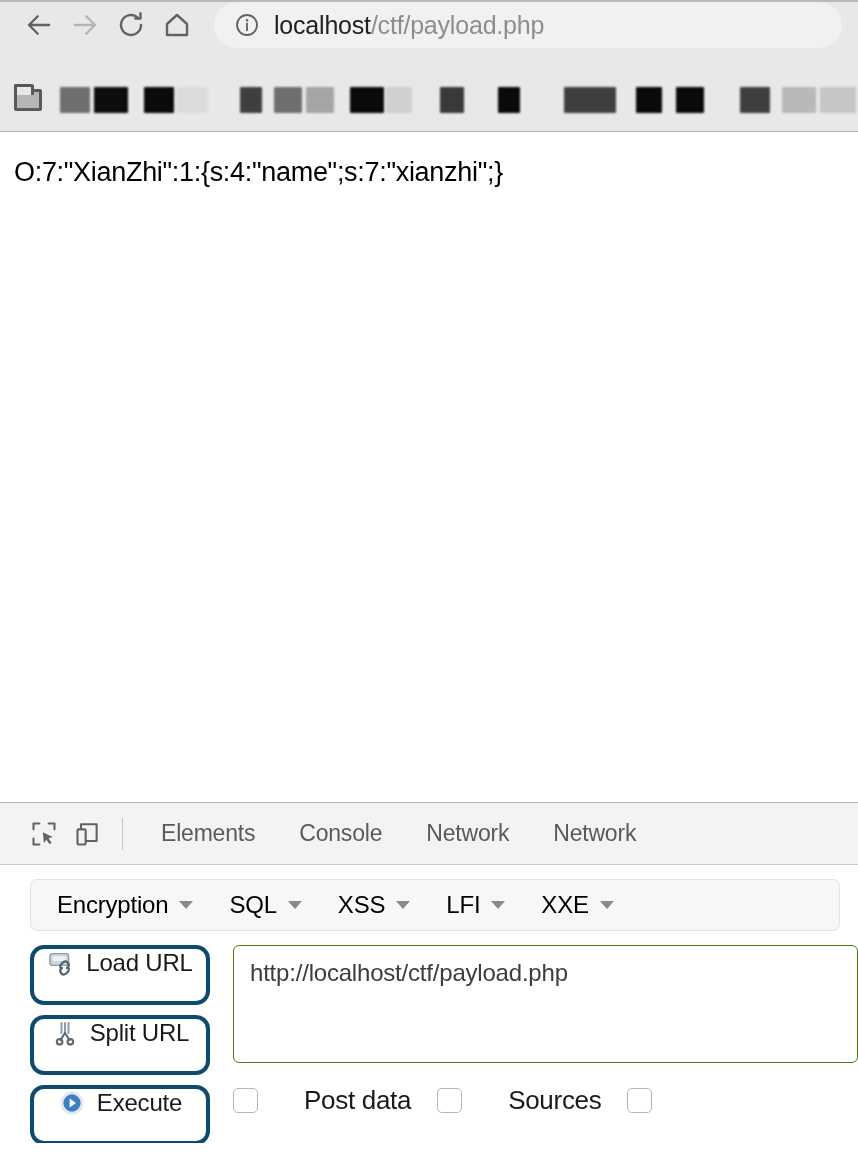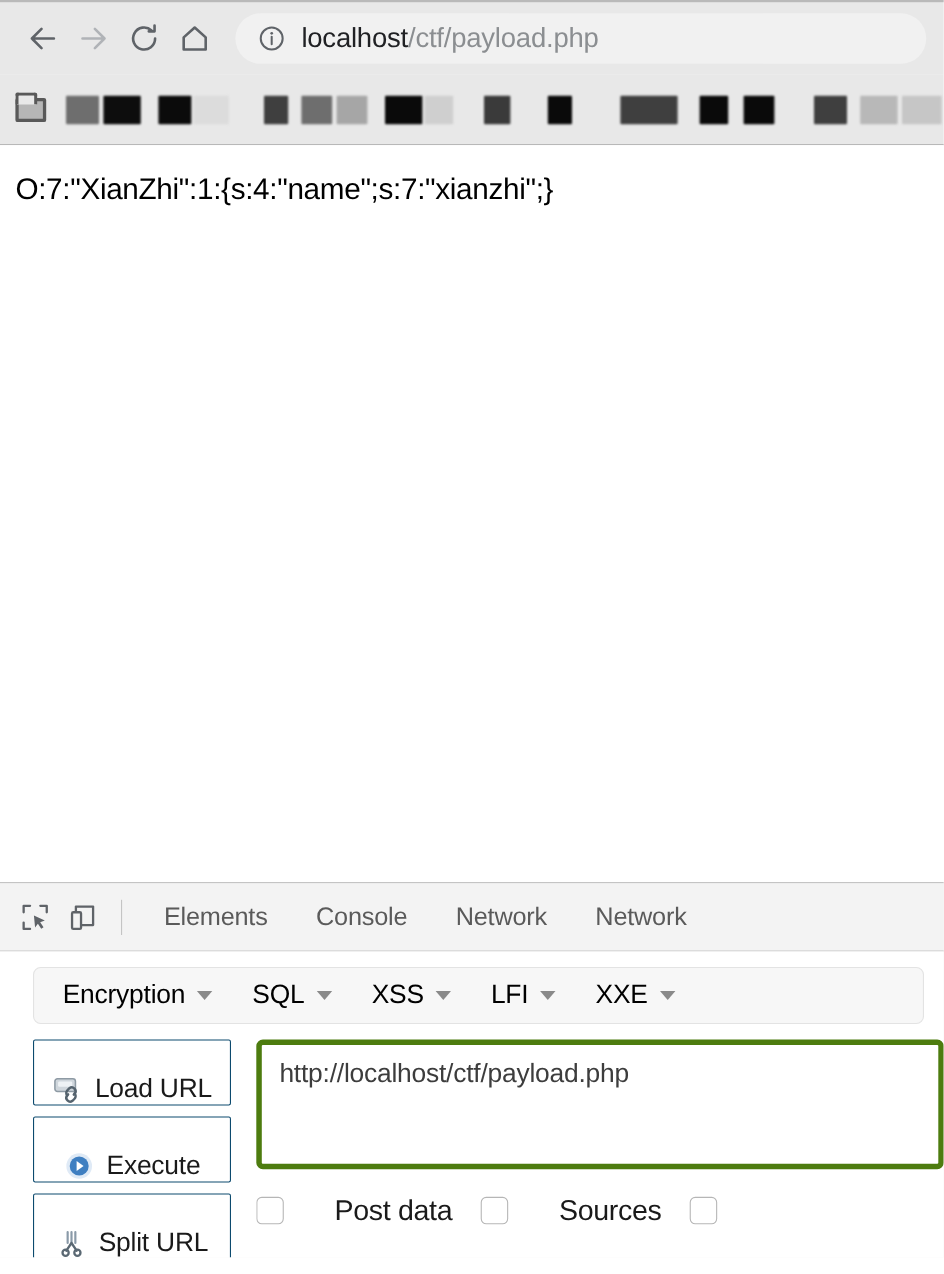--- a/index.html
+++ b/index.html
@@ -9,21 +9,21 @@
     font-family: "Liberation Sans", sans-serif;
     overflow: hidden;
   }
   .screen { position: relative; width: 858px; height: 1158px; background:#fff; }
 
   
   .browser-toolbar {
     height: 68px;
     background: #e8e8e8;
     display: flex;
-    align-items: center;
+    align-items: flex-start;
     padding: 0 16px;
     border-top: 2px solid #b9b9b9;
   }
   .nav-btn {
     width: 46px; height: 46px;
     display: flex; align-items: center; justify-content: center;
     border-radius: 50%;
     flex: 0 0 auto;
   }
   .nav-btn svg { display: block; }
@@ -92,21 +92,21 @@
     letter-spacing: -0.3px;
   }
 
   
   .devtools { border-top: 1px solid #b9b9b9; background:#f3f3f3; }
   .dt-tabbar {
     height: 62px;
     background: #f3f3f3;
     display: flex;
     align-items: center;
-    padding-left: 10px;
+    padding-left: 22px;
     border-bottom: 1px solid #cdcdcd;
     overflow: hidden;
   }
   .dt-icon-btn {
     width: 44px; height: 44px;
     display:flex; align-items:center; justify-content:center;
     flex: 0 0 auto;
   }
   .dt-sep {
     width: 1px; height: 32px; background: #c4c4c4;
@@ -153,37 +153,37 @@
     border-left: 7px solid transparent;
     border-right: 7px solid transparent;
     border-top: 8px solid #8a8a8a;
     margin-left: 11px;
   }
 
   .hb-body { display: flex; padding: 14px 0 0 30px; }
   .hb-left { width: 180px; flex: 0 0 auto; }
   .hb-btn {
     height: 60px;
-    border: 1px solid #0c4a6e;
-    border-radius: 2px;
+    border: 4px solid #0c4a6e;
+    border-radius: 14px;
     background: #ffffff;
     display: flex;
-    align-items: flex-end;
+    align-items: flex-start;
     justify-content: center;
     margin-bottom: 10px;
     font-size: 24px;
     color: #1a1a1a;
     letter-spacing: -0.2px;
   }
   .hb-btn .lbl { margin-left: 11px; }
 
   .hb-right { flex: 1 1 auto; padding-left: 23px; padding-right: 0; }
   .hb-textarea {
     height: 118px;
-    border: 5px solid #4d7c0f;
+    border: 1px solid #4d7c0f;
     border-radius: 6px;
     background: transparent;
     padding: 13px 16px;
     font-size: 24px;
     color: #3d3d3d;
     letter-spacing: -0.2px;
     overflow: hidden;
     white-space: nowrap;
   }
   .hb-checks {
@@ -364,34 +364,34 @@
               <svg width="28" height="28" viewBox="0 0 24 24">
                 <rect x="2.5" y="4" width="16" height="10" rx="2" fill="#cfd6dc" stroke="#8e9aa4" stroke-width="1.2"></rect>
                 <rect x="5" y="6.2" width="11" height="4" rx="1" fill="#eef2f5"></rect>
                 <path d="M12.2 17.2a3 3 0 0 1 0-4.2l1.6-1.6a3 3 0 0 1 4.2 4.2l-.8.8" fill="none" stroke="#55636e" stroke-width="1.9" stroke-linecap="round"></path>
                 <path d="M17.8 15.4a3 3 0 0 1 0 4.2l-1.6 1.6a3 3 0 0 1-4.2-4.2l.8-.8" fill="none" stroke="#55636e" stroke-width="1.9" stroke-linecap="round"></path>
               </svg>
               <span class="lbl">Load URL</span>
             </div>
             <div class="hb-btn">
               <svg width="28" height="28" viewBox="0 0 24 24">
-                <circle cx="12" cy="12" r="10" fill="#dfeaf6"></circle>
-                <circle cx="12" cy="12" r="7.4" fill="#3f7fc1"></circle>
-                <path d="M10 8.2 15.4 12 10 15.8z" fill="#ffffff"></path>
-              </svg>
-              <span class="lbl">Execute</span>
-            </div>
-            <div class="hb-btn">
-              <svg width="28" height="28" viewBox="0 0 24 24">
                 <path d="M9 3.5v8.5M12 3.5v8.5M15 3.5v8.5" stroke="#8a9aa8" stroke-width="1.7" stroke-linecap="round"></path>
                 <path d="M12 12 8 18M12 12l4 6" stroke="#5a6873" stroke-width="1.8" stroke-linecap="round"></path>
                 <circle cx="7.4" cy="19.6" r="2.4" fill="none" stroke="#5a6873" stroke-width="1.8"></circle>
                 <circle cx="16.6" cy="19.6" r="2.4" fill="none" stroke="#5a6873" stroke-width="1.8"></circle>
               </svg>
               <span class="lbl">Split URL</span>
+            </div>
+            <div class="hb-btn">
+              <svg width="28" height="28" viewBox="0 0 24 24">
+                <circle cx="12" cy="12" r="10" fill="#dfeaf6"></circle>
+                <circle cx="12" cy="12" r="7.4" fill="#3f7fc1"></circle>
+                <path d="M10 8.2 15.4 12 10 15.8z" fill="#ffffff"></path>
+              </svg>
+              <span class="lbl">Execute</span>
             </div>
           </div>
 
           <div class="hb-right">
             <div class="hb-textarea" placeholder="">http://localhost/ctf/payload.php</div>
             <div class="hb-checks">
               <div class="hb-check">
                 <span class="box"></span>
                 <span class="ctext">Post data</span>
               </div>

